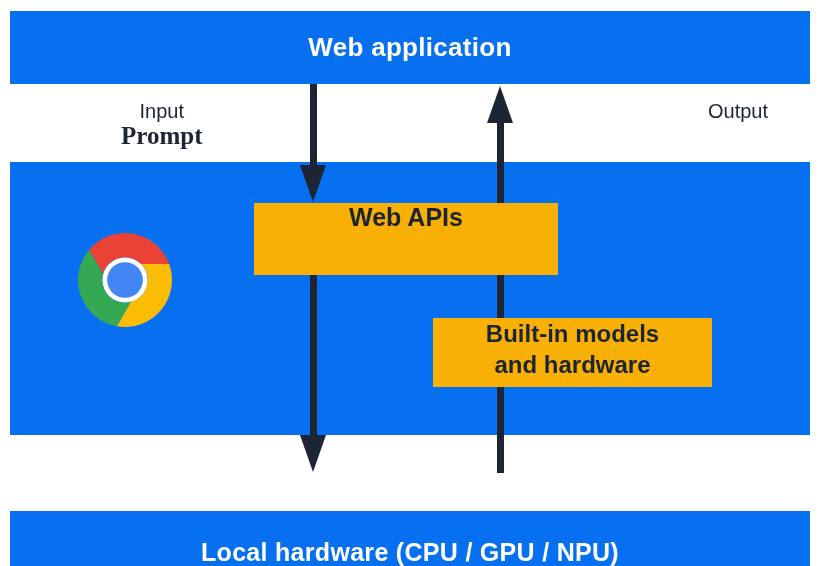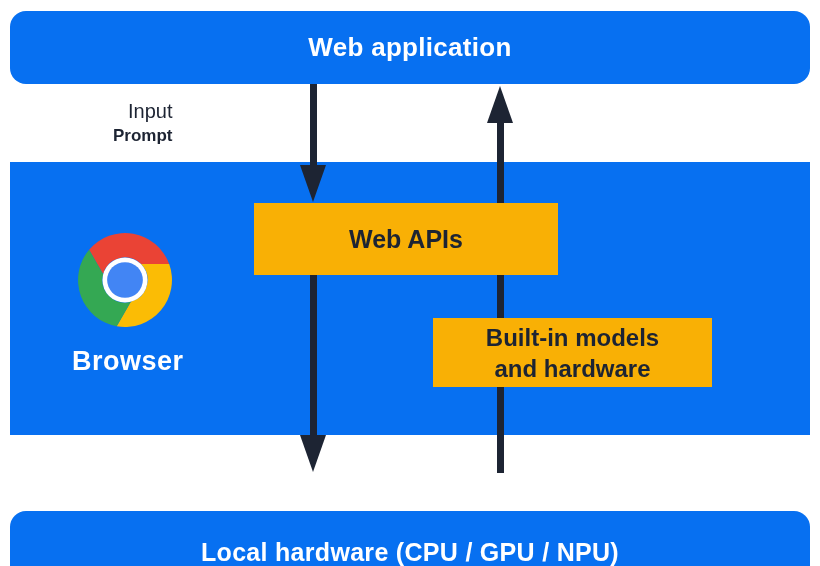--- a/index.html
+++ b/index.html
@@ -25,37 +25,36 @@
   }
 
   .bar {
     position: absolute;
     left: 10px;
     width: 800px;
     background: var(--blue, #0770f1);
     display: flex;
     align-items: center;
     justify-content: center;
-    border-radius: 16px;
   }
   .bar.top    { top: 11px;  height: 73px; }
   .bar.bottom { top: 473px; height: 82px; margin-top: 38px; }
   .bar-label {
     color: var(--white, #fff);
     font-weight: bold;
     letter-spacing: 0.3px;
   }
   .bar.top .bar-label    { font-size: 26px; }
   .bar.bottom .bar-label { font-size: 25px; }
 
   .io-group { position: absolute; top: 100px; color: var(--ink, #1d2433); }
-  .io-group.left  { left: 113px; text-align: right; }
+  .io-group.left  { left: 121px; text-align: center; }
   .io-group.right { right: 52px; text-align: right; }
   .io-caption { font-size: 20px; line-height: 23px; font-weight: normal; }
-  .io-value   { font-size: 17px; line-height: 26px; font-weight: bold; }
+  .io-value   { font-size: 25px; line-height: 26px; font-weight: bold; font-family: Liberation Serif, serif; }
 
   .panel {
     position: absolute;
     left: 10px;
     top: 162px;
     width: 800px;
     height: 273px;
     background: var(--blue, #0770f1);
   }
 
@@ -77,21 +76,20 @@
   }
 
   .ybox {
     position: absolute;
     background: var(--yellow, #f9b005);
     color: var(--ink, #1d2433);
     font-weight: bold;
     display: flex;
     flex-direction: column;
     align-items: center;
-    justify-content: center;
     text-align: center;
     z-index: 2;
   }
   .ybox.web-apis { left: 244px; top: 41px;  width: 304px; height: 72px; font-size: 25px; }
   .ybox.builtin  { left: 423px; top: 156px; width: 279px; height: 69px; font-size: 24px; line-height: 31px; }
 
   .arrow-line {
     position: absolute;
     width: 7px;
     background: var(--ink, #1d2433);
@@ -122,33 +120,33 @@
   <div class="bar top">
     <span class="bar-label">Web application</span>
   </div>
 
   <div class="io-group left">
     <div class="io-caption">Input</div>
     <div class="io-value">Prompt</div>
   </div>
 
   <div class="io-group right">
+    <div class="io-caption">Output</div>
   </div>
 
   <div class="panel">
 
     <svg class="chrome-logo" viewBox="0 0 100 100" xmlns="http://www.w3.org/2000/svg" aria-hidden="true">
       <path class="logo-red" d="M 11.8 17.8 A 50 50 0 0 1 97 33 L 67 33 A 24 24 0 0 0 26.8 43.8 Z"></path>
       <path class="logo-yellow" d="M 97 33 A 50 50 0 0 1 41.2 99.2 L 56.2 73.2 A 24 24 0 0 0 67 33 Z"></path>
       <path class="logo-green" d="M 41.2 99.2 A 50 50 0 0 1 11.8 17.8 L 26.8 43.8 A 24 24 0 0 0 56.2 73.2 Z"></path>
       <circle class="logo-ring" cx="50" cy="50" r="24"></circle>
       <circle class="logo-blue" cx="50" cy="50" r="19"></circle>
     </svg>
 
-    <div class="browser-label">Browser</div>
 
     <div class="ybox web-apis">
       <span>Web APIs</span>
     </div>
 
     <div class="ybox builtin">
       <span>Built-in models</span>
       <span>and hardware</span>
     </div>
   </div>

